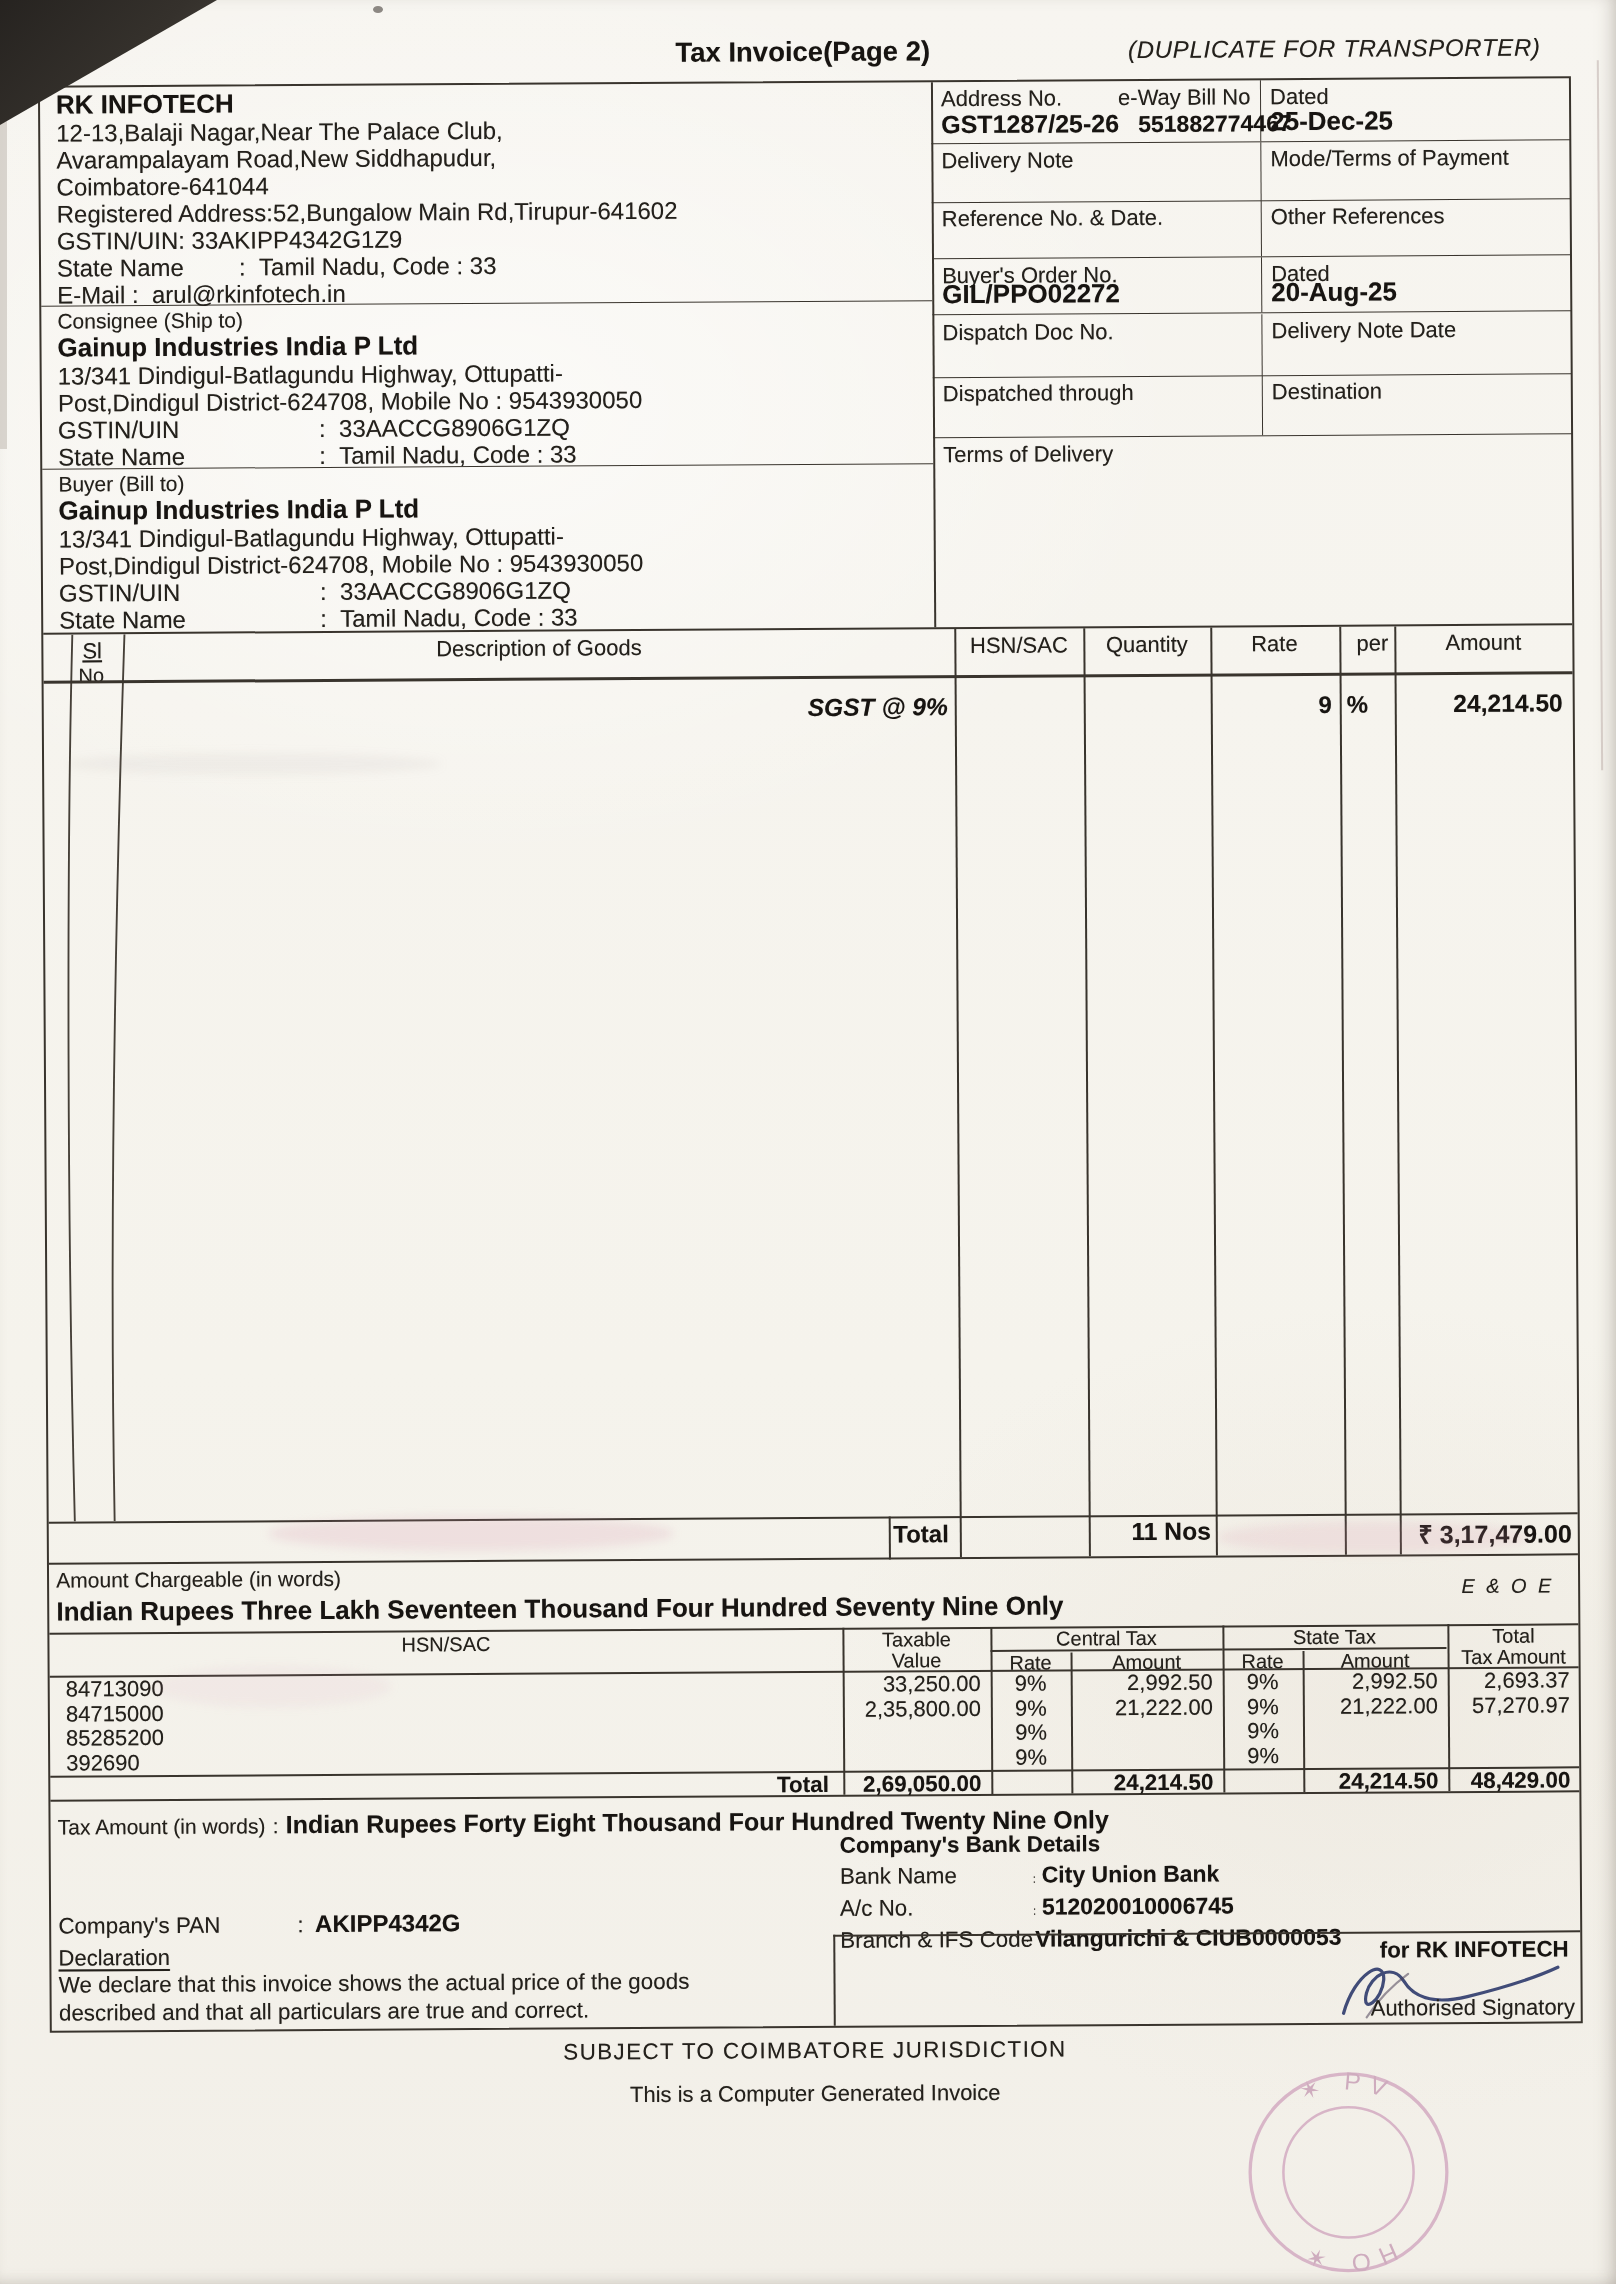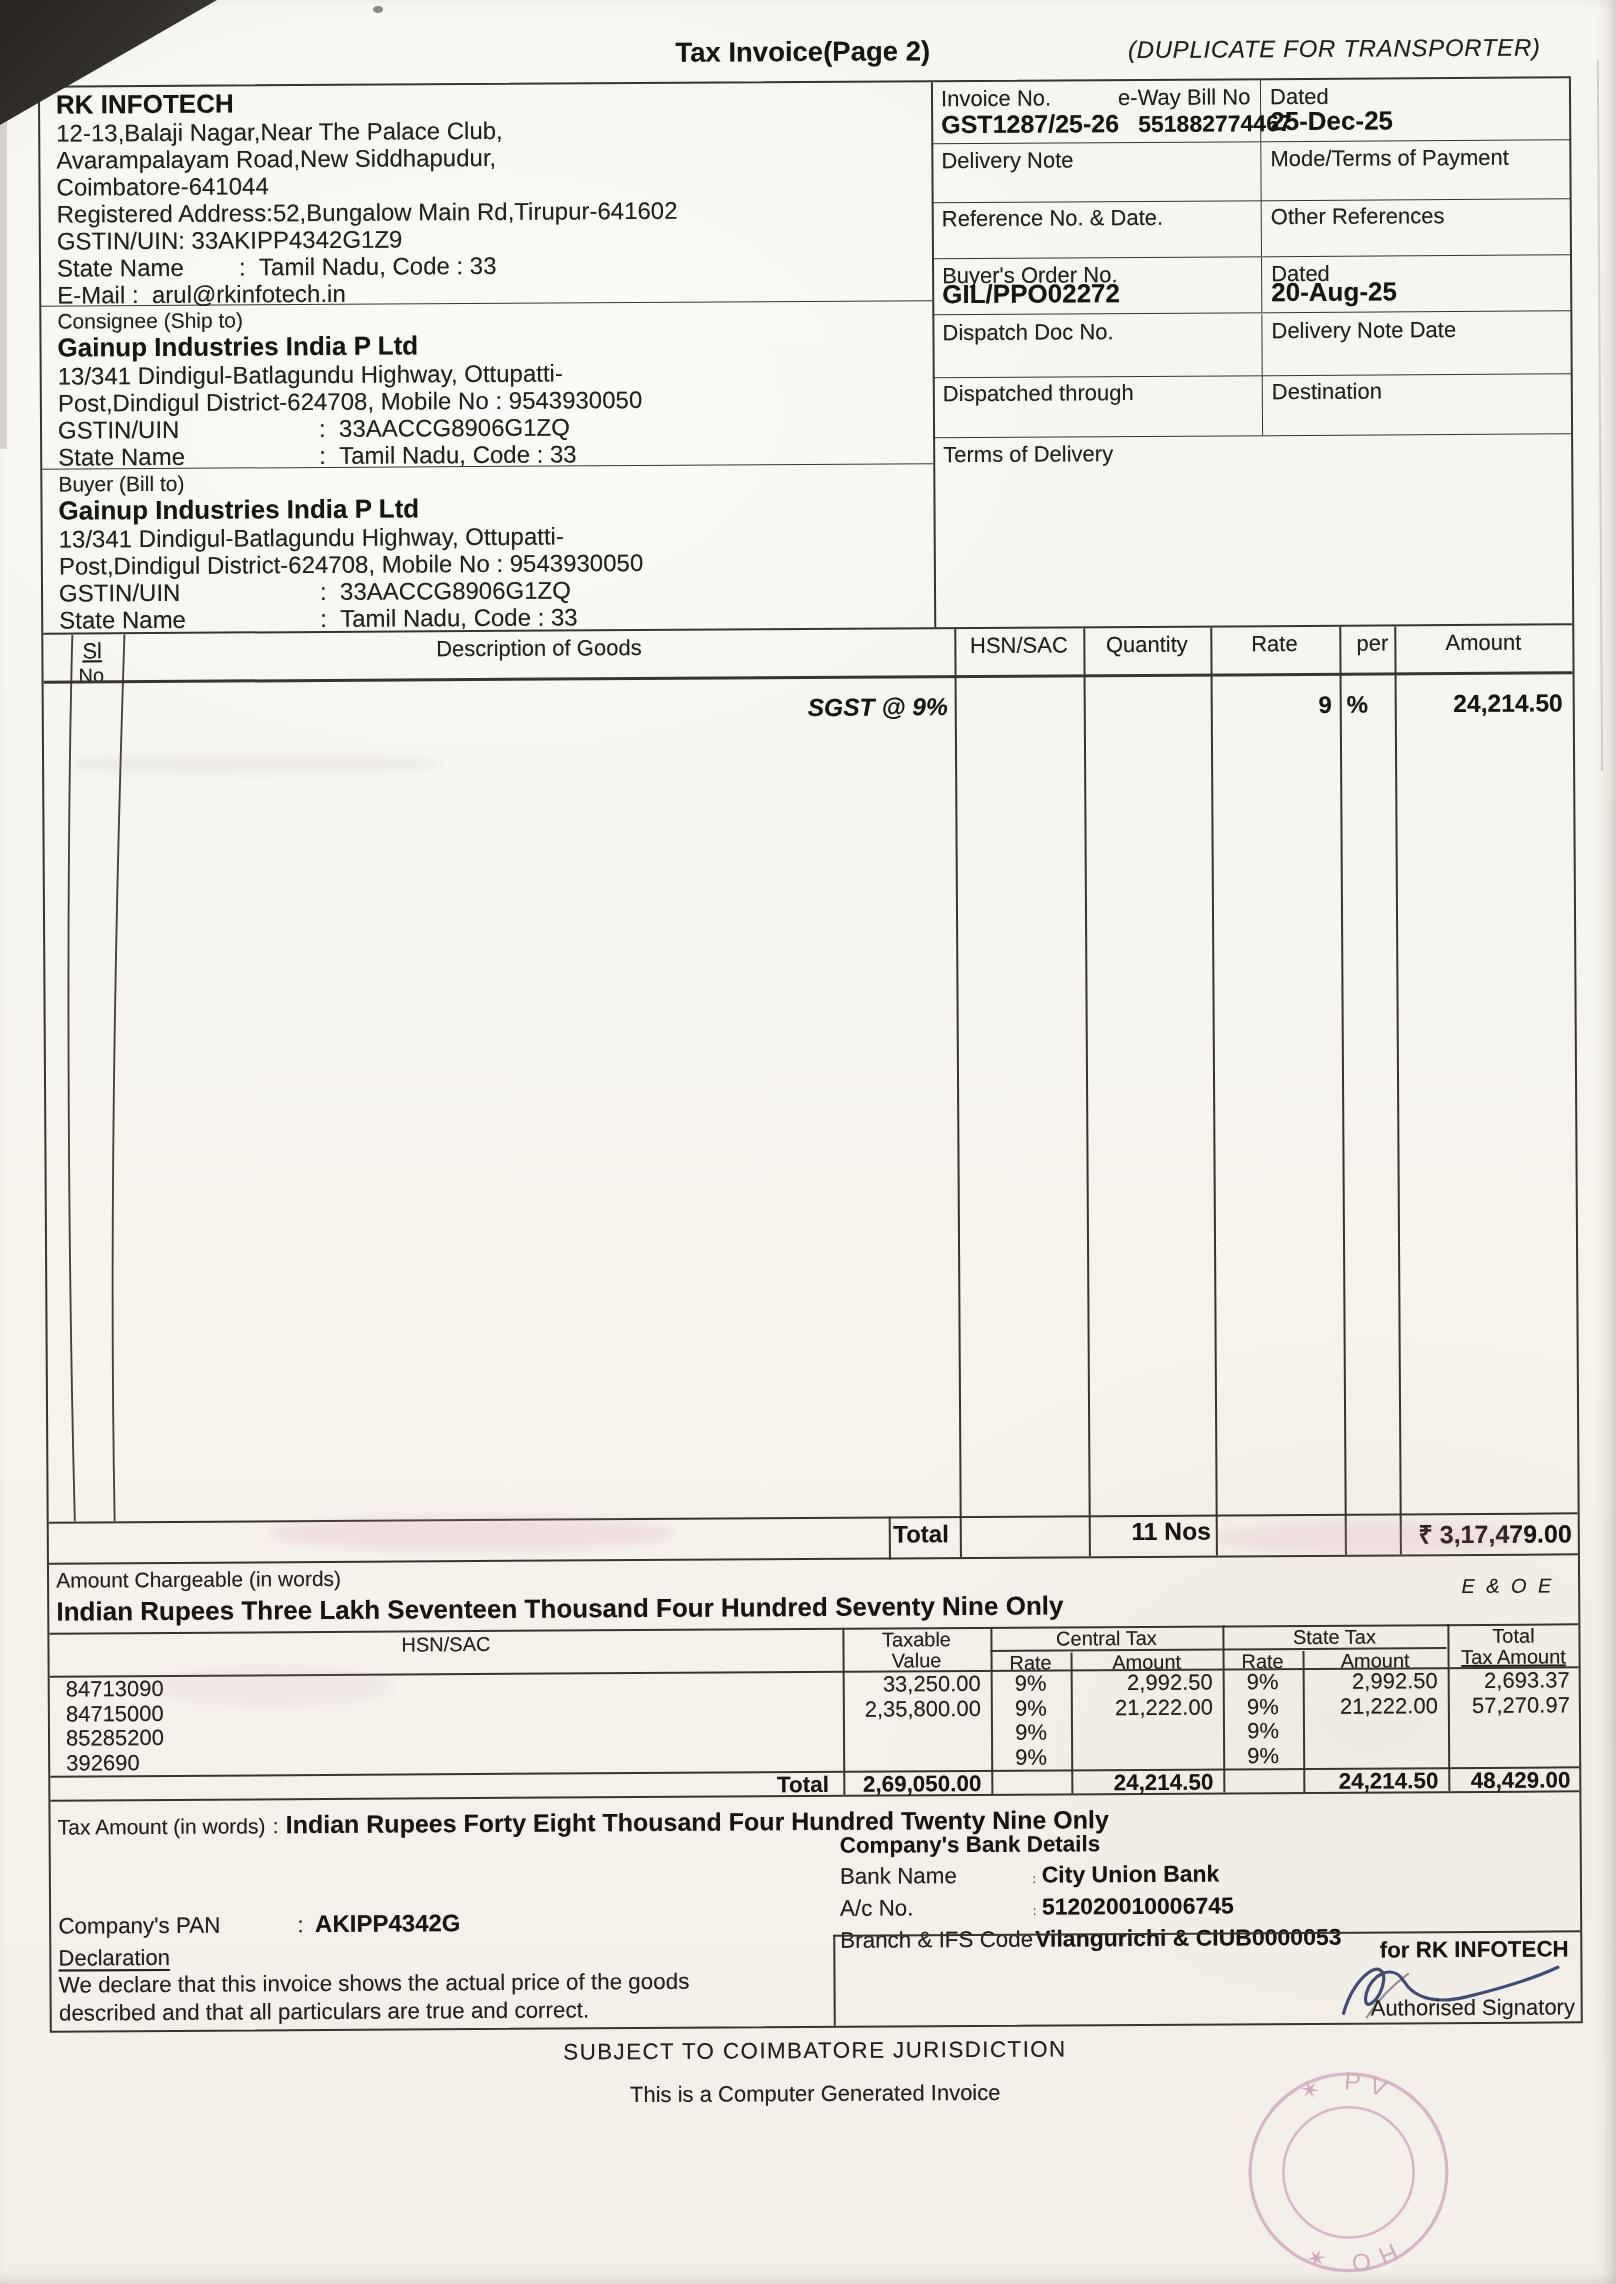--- a/index.html
+++ b/index.html
@@ -114,21 +114,21 @@
           <div class="name">Gainup Industries India P Ltd</div>
           <div class="txt">13/341 Dindigul-Batlagundu Highway, Ottupatti-</div>
           <div class="txt">Post,Dindigul District-624708, Mobile No : 9543930050</div>
           <div class="txt"><span style="display:inline-block;width:261px;">GSTIN/UIN</span><span>:</span>&nbsp;&nbsp;<span>33AACCG8906G1ZQ</span></div>
           <div class="txt"><span style="display:inline-block;width:261px;">State Name</span><span>:</span>&nbsp;&nbsp;<span>Tamil Nadu, Code : 33</span></div>
         </section>
       </div>
 
       <div class="mrow" style="top:0;height:62px;">
         <div class="mcell-l">
-          <span class="mlab">Invoice No.</span>
+          <span class="mlab">Address No.</span>
           <span class="mlab" style="left:187px;">e-Way Bill No</span>
           <span class="mval">GST1287/25-26</span>
           <span class="mval" style="left:187px;font-size:23px;margin-left:20px;">551882774467</span>
         </div>
         <div class="mcell-r">
           <span class="mlab">Dated</span>
           <span class="mval" style="font-size:26px;">25-Dec-25</span>
         </div>
       </div>
 
@@ -238,21 +238,21 @@
         <span class="tth" style="left:793px;width:148px;top:22.4px;">Value</span>
         <span class="tth" style="left:941px;width:232px;top:1.4px;">Central Tax</span>
         <div class="hl" style="left:941px;width:232px;top:23px;height:1.7px;"></div>
         <span class="tth" style="left:941px;width:80px;top:24.6px;">Rate</span>
         <span class="tth" style="left:1021px;width:152px;top:24.6px;">Amount</span>
         <span class="tth" style="left:1173px;width:224px;top:1.4px;">State Tax</span>
         <div class="hl" style="left:1173px;width:224px;top:23px;height:1.7px;"></div>
         <span class="tth" style="left:1173px;width:80px;top:24.6px;">Rate</span>
         <span class="tth" style="left:1253px;width:145px;top:24.6px;">Amount</span>
         <span class="tth" style="left:1398px;width:132px;top:1.4px;">Total</span>
-        <span class="tth" style="left:1398px;width:132px;top:22.4px;text-decoration:underline;">Tax Amount</span>
+        <span class="tth" style="left:1398px;width:132px;top:22.4px;">Tax Amount</span>
         <div class="hl" style="left:0;right:0;top:43px;"></div>
 
         <div class="ttrows">
           <div class="ttr">
             <span class="c-hsn">84713090</span>
             <span class="c-r">33,250.00</span>
             <span class="c-c">9%</span>
             <span class="c-r">2,992.50</span>
             <span class="c-c">9%</span>
             <span class="c-r">2,992.50</span>

